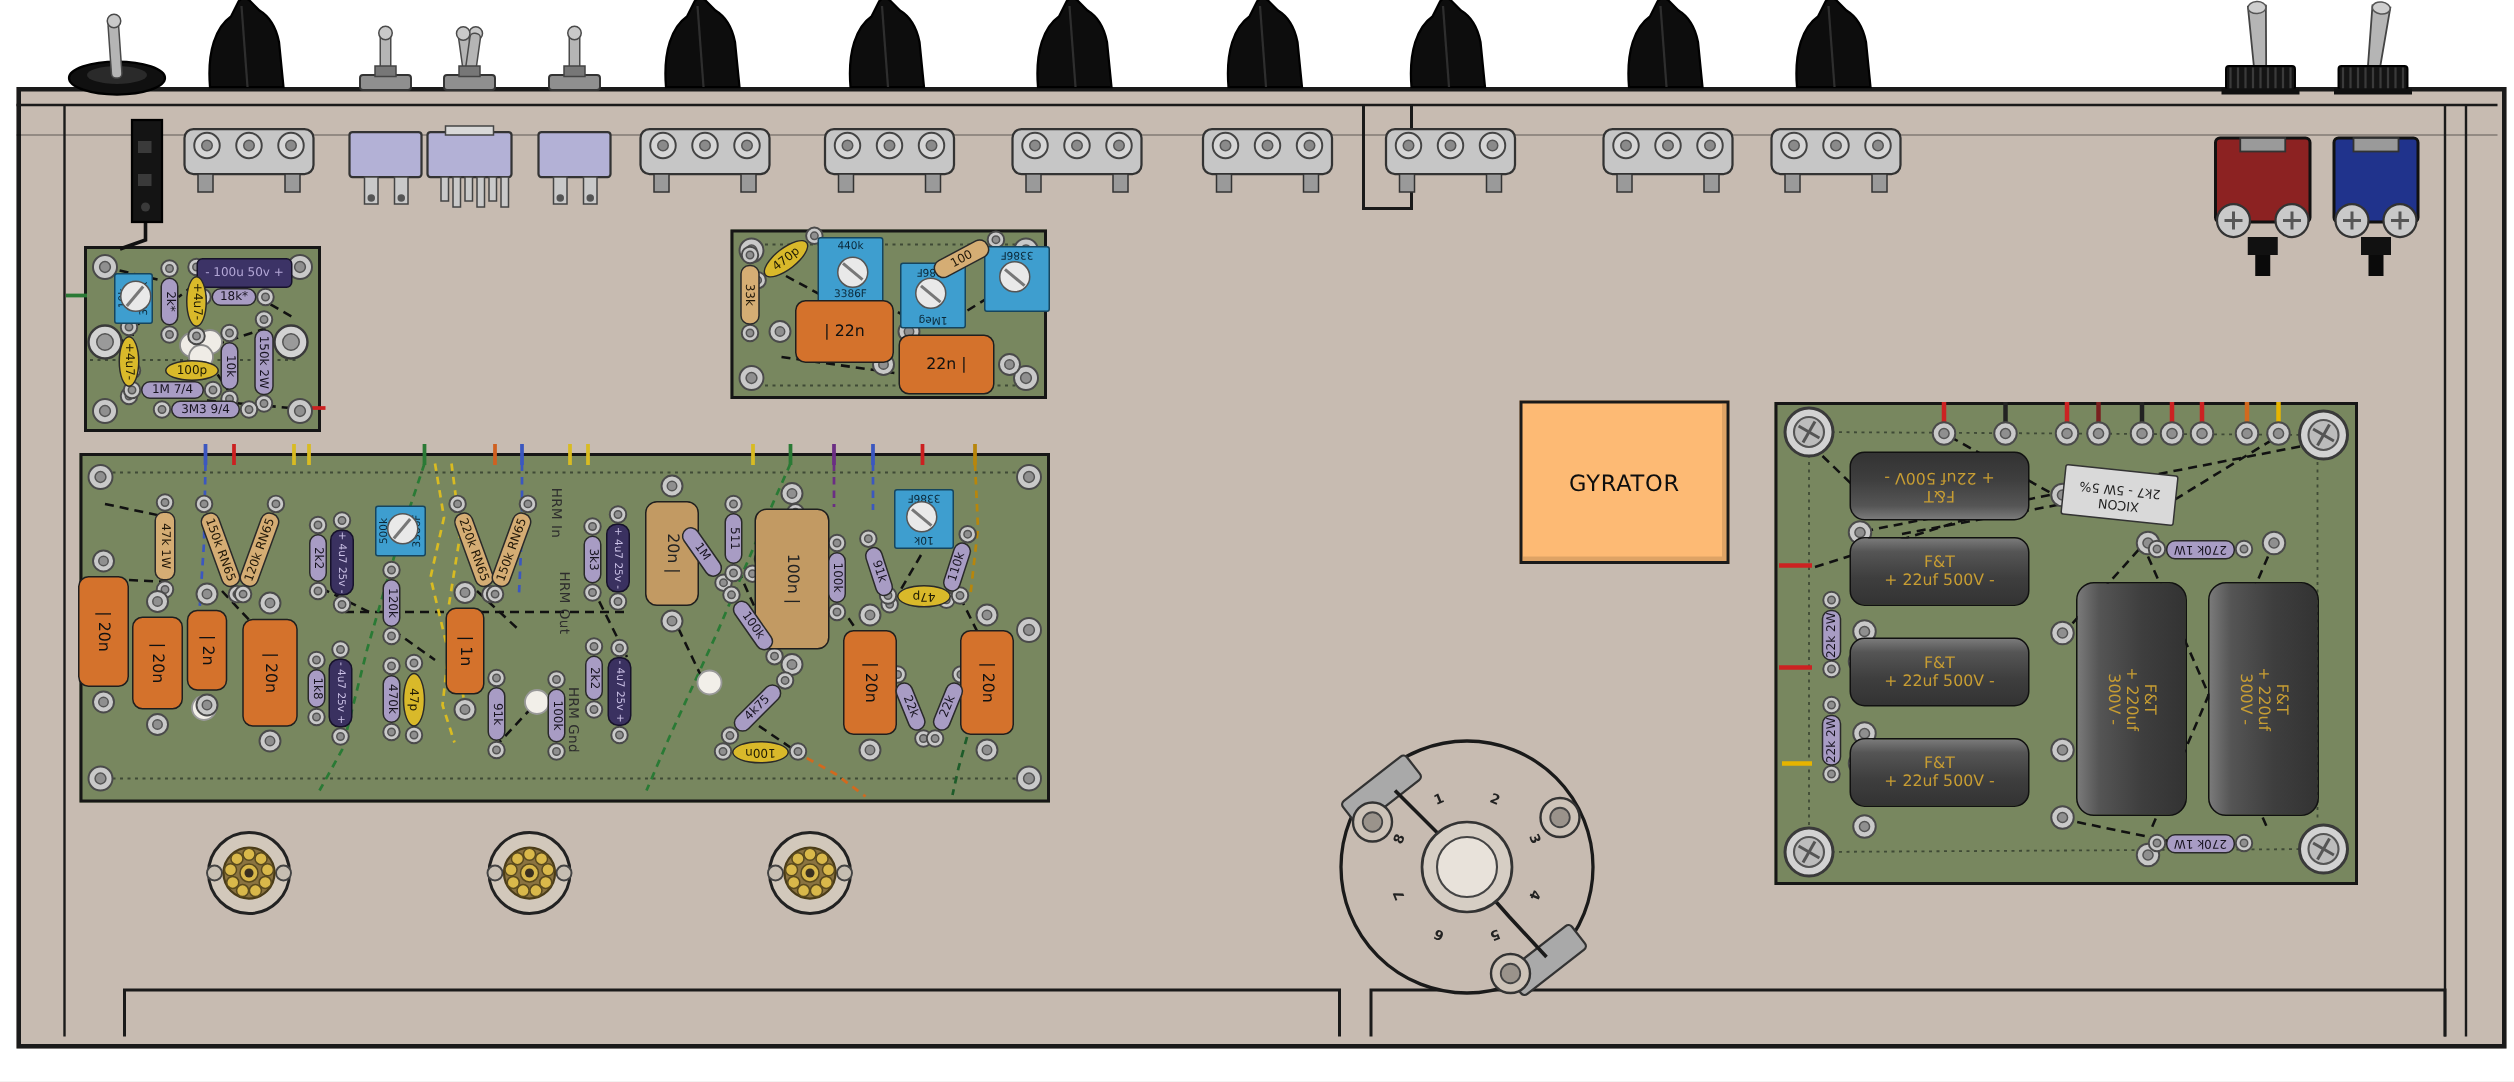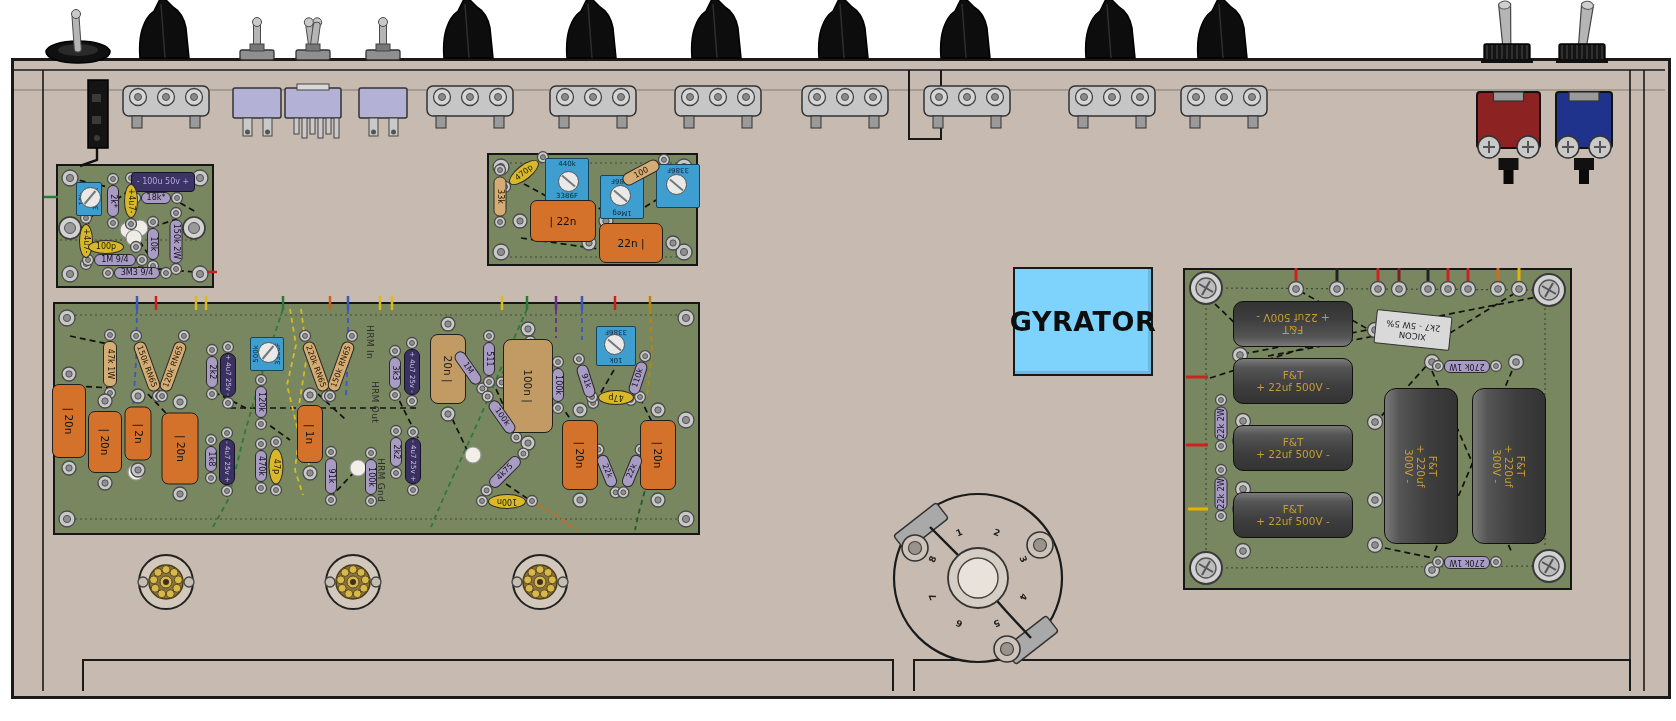--- a/index.html
+++ b/index.html
@@ -24,22 +24,22 @@
   .t-pc,.t-pc2{background:linear-gradient(180deg,#7a7a7a,#555 20%,#3e3e3e 60%,#333);
         border:1.5px solid #111;border-radius:10px;font-size:10.5px;color:#c79d33;}
   .t-pc2{background:linear-gradient(90deg,#7a7a7a,#555 20%,#3e3e3e 60%,#333);border-radius:12px;}
   .t-bt{background:#3e9ecf;border:1.5px solid #16455e;border-radius:2px;font-size:7px;color:#0b2838;
         flex-direction:column;justify-content:space-between;padding:1px 0;}
   .t-bt .screw{position:absolute;left:50%;top:50%;width:19px;height:19px;margin:-9.5px 0 0 -9.5px;
         background:#e9e9e9;border:1.5px solid #555;border-radius:50%;}
   .t-bt .screw i{position:absolute;left:1px;right:1px;top:50%;height:2px;margin-top:-1px;
         background:#777;transform:rotate(40deg);}
   #gyrator{position:absolute;z-index:5;display:flex;align-items:center;justify-content:center;
-        background:#7dd3fc;border:2.5px solid #1a1a1a;box-sizing:border-box;
-        font-weight:bold;font-size:27px;color:#0e0e0e;letter-spacing:.5px;
+        background:#fdba74;border:2.5px solid #1a1a1a;box-sizing:border-box;
+        font-weight:normal;font-size:15px;color:#0e0e0e;letter-spacing:.5px;
         box-shadow:inset -3px -3px 0 rgba(0,0,0,.12);}
 </style>
 </head>
 <body>
 
 <div id="stage">
   <div id="chassis" style="left:11px;top:58px;width:1654px;height:635px;"></div>
   <div class="board" id="board0" style="left: 56px; top: 164px; width: 158px; height: 124px;"></div>
   <div class="board" id="board1" style="left: 487px; top: 153px; width: 211px; height: 113px;"></div>
   <div class="board" id="board2" style="left: 53px; top: 302px; width: 647px; height: 233px;"></div>
@@ -758,25 +758,25 @@
       </div>
       <div class="comp t-yc" style="left: 69px; top: 234px; width: 34px; height: 14px; transform: rotate(90deg);">
         <span>+4u7-</span>
       </div>
       <div class="comp t-pr" style="left: 137px; top: 238px; width: 32px; height: 12px; transform: rotate(90deg);">
         <span>10k</span>
       </div>
       <div class="comp t-pr" style="left: 154px; top: 234.5px; width: 44px; height: 13px; transform: rotate(90deg);">
         <span>150k 2W</span>
       </div>
-      <div class="comp t-yc" style="left: 88px; top: 240px; width: 36px; height: 14px; transform: rotate(0deg);">
+      <div class="comp t-yc" style="left: 110px; top: 240px; width: 36px; height: 14px; transform: rotate(0deg);">
         <span>100p</span>
       </div>
       <div class="comp t-pr" style="left: 94px; top: 254px; width: 42px; height: 12px; transform: rotate(0deg);">
-        <span>1M 9/4</span>
+        <span>1M 7/4</span>
       </div>
       <div class="comp t-pr" style="left: 114px; top: 267px; width: 46px; height: 12px; transform: rotate(0deg);">
         <span>3M3 9/4</span>
       </div>
       <div class="comp t-tr" style="left: 480px; top: 189.5px; width: 40px; height: 13px; transform: rotate(90deg);">
         <span>33k</span>
       </div>
       <div class="comp t-yc" style="left: 506px; top: 164.5px; width: 36px; height: 15px; transform: rotate(-38deg);">
         <span>470p</span>
       </div>

